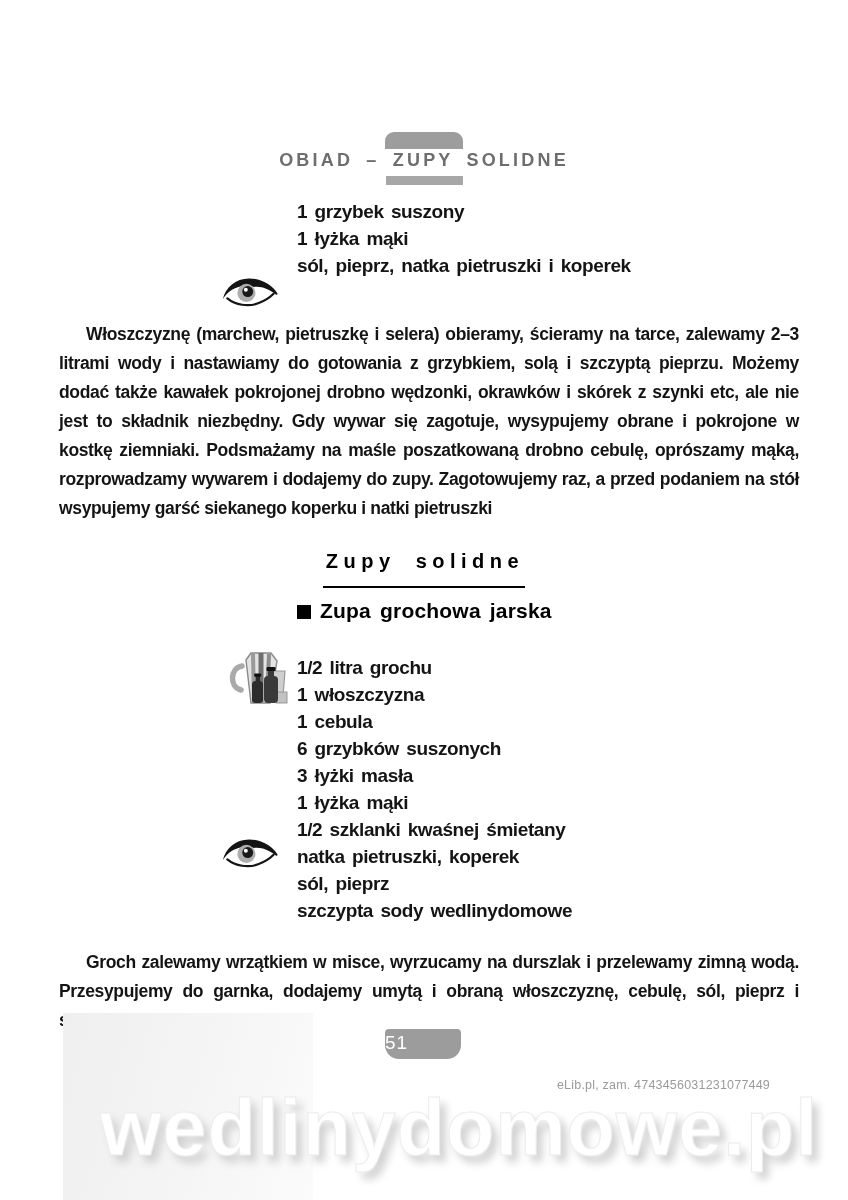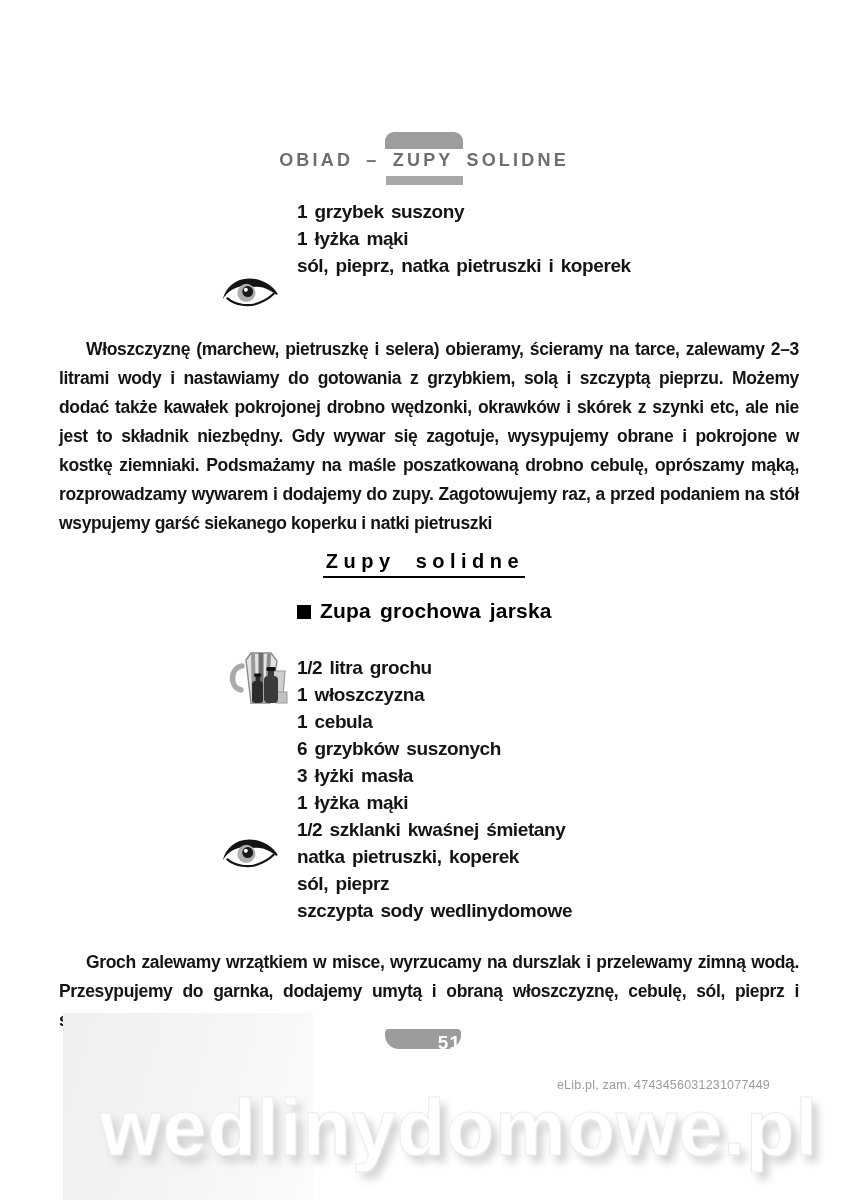--- a/index.html
+++ b/index.html
@@ -55,55 +55,55 @@
   
   .body-para{
     position:absolute;left:59px;width:740px;
     font-size:17.5px;font-weight:bold;
     letter-spacing:-0.35px;
     line-height:29px;
     text-align:justify;
     text-indent:27px;
     color:var(--body-text);
   }
-  .para-1{top:335px;}
+  .para-1{top:320px;}
   .para-2{top:948px;}
   .justify-all{text-align-last:justify;}
   
   .section-title-wrap{
     position:absolute;left:0;top:546px;width:848px;text-align:center;
   }
   .section-title{
     display:inline-block;
     font-size:20px;font-weight:bold;color:#000;
     letter-spacing:5.5px;word-spacing:9px;
     border-bottom:2.5px solid #000;
-    padding:0 1px 3px 3px;
+    padding:0 1px 13px 3px;
   }
   
   .recipe-title{
     position:absolute;left:297px;top:599px;
     font-size:21px;font-weight:bold;color:#000;
     letter-spacing:0.2px;word-spacing:3px;
   }
   .square{
     display:inline-block;width:14px;height:14px;background:#000;
     margin-right:9px;transform:translateY(1px);
   }
   
   .scan-shade{
     position:absolute;left:63px;top:1013px;width:250px;height:187px;
     background:linear-gradient(105deg,#efefef 0%,#f5f5f5 55%,#fbfbfb 100%);
   }
   .page-badge{
-    position:absolute;left:385px;top:1029px;width:76px;height:20px;
+    position:absolute;left:385px;top:1029px;width:76px;height:30px;
     background:var(--badge-gray);
     border-radius:4px 4px 14px 14px;
-    text-align:right;line-height:28px;
-    font-size:19px;font-weight:bold;color:#ffffff;letter-spacing:1px;
+    text-align:left;line-height:28px;
+    font-size:19px;font-weight:normal;color:#ffffff;letter-spacing:1px;
   }
   .imprint{
     position:absolute;right:78px;top:1078px;
     font-size:12.5px;color:var(--imprint-gray);letter-spacing:0.2px;text-align:center;
   }
   .watermark{
     position:absolute;left:100px;top:1082px;
     font-size:79px;font-weight:bold;letter-spacing:1px;
     color:#ffffff;
     -webkit-text-stroke:1px #ececec;

